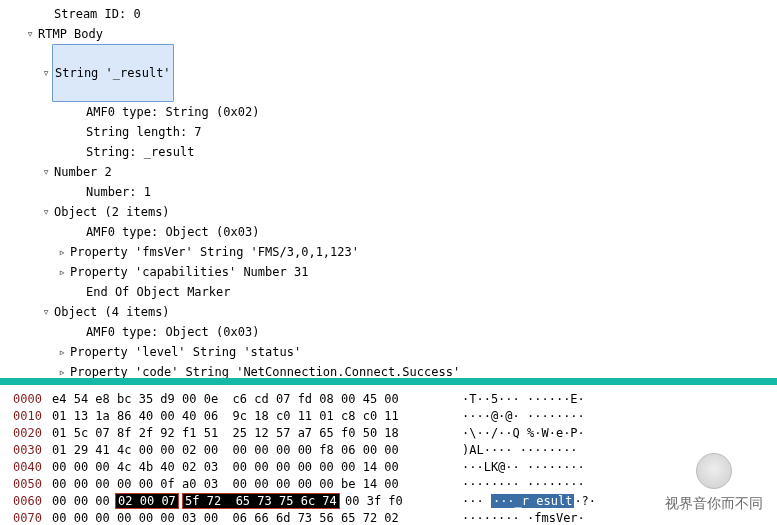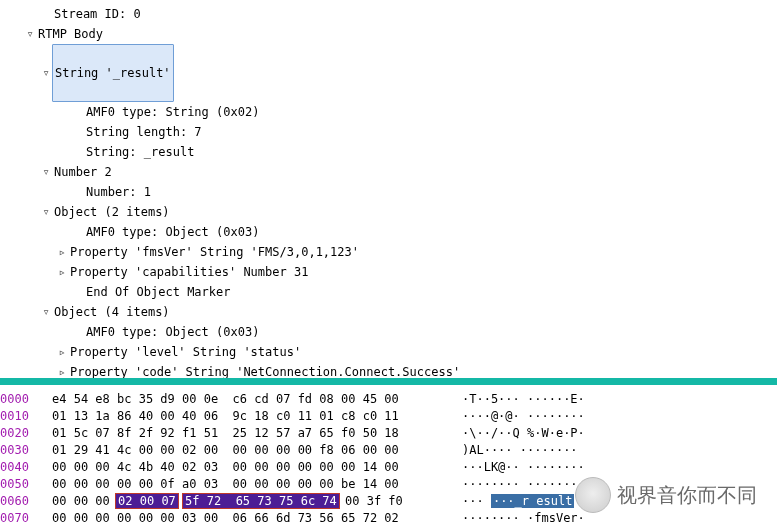--- a/index.html
+++ b/index.html
@@ -47,50 +47,52 @@
     padding: 6px 0 10px 0;
     position: relative;
   }
   .hex-row {
     display: flex;
     line-height: 17px;
     white-space: pre;
   }
   .hex-offset {
     width: 42px;
-    color: #a21caf;
+    color: #7f1d1d;
+    text-align: right;
     padding-right: 10px;
   }
   .hex-bytes {
     width: 410px;
   }
   .hex-ascii {
   }
   .hex-sel {
     background: #3a6ea5;
     color: #ffffff;
     padding: 0 2px;
   }
   .hex-sel-box {
-    background: #4c1d95;
+    background: #000000;
     color: #fff;
     border: 1px solid #c0392b;
     padding: 0 2px;
     margin: 0 -2px;
   }
   .watermark {
     position: absolute;
-    right: 20px;
+    right: 14px;
     bottom: 24px;
     display: flex;
     align-items: center;
     gap: 6px;
     color: #6a6a6a;
     font-family: sans-serif;
-    font-size: 20px;
+    font-size: 14px;
+    flex-direction: column;
   }
   .watermark .avatar {
     width: 34px;
     height: 34px;
     border-radius: 50%;
     background: radial-gradient(circle at 50% 45%, #eee, #ccc);
     border: 1px solid #bbb;
   }
 </style>
 </head>

